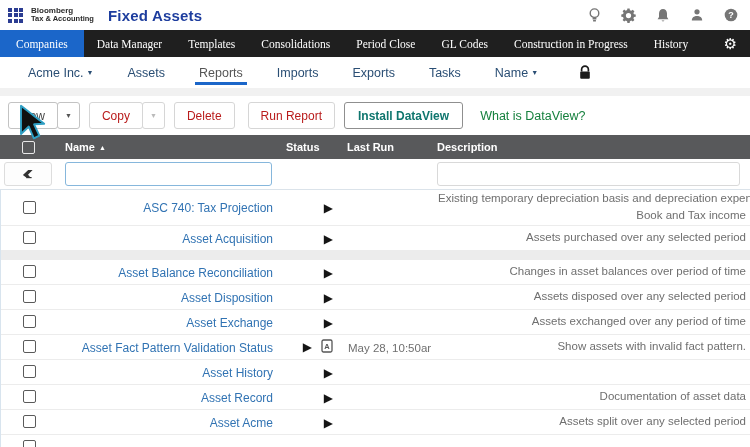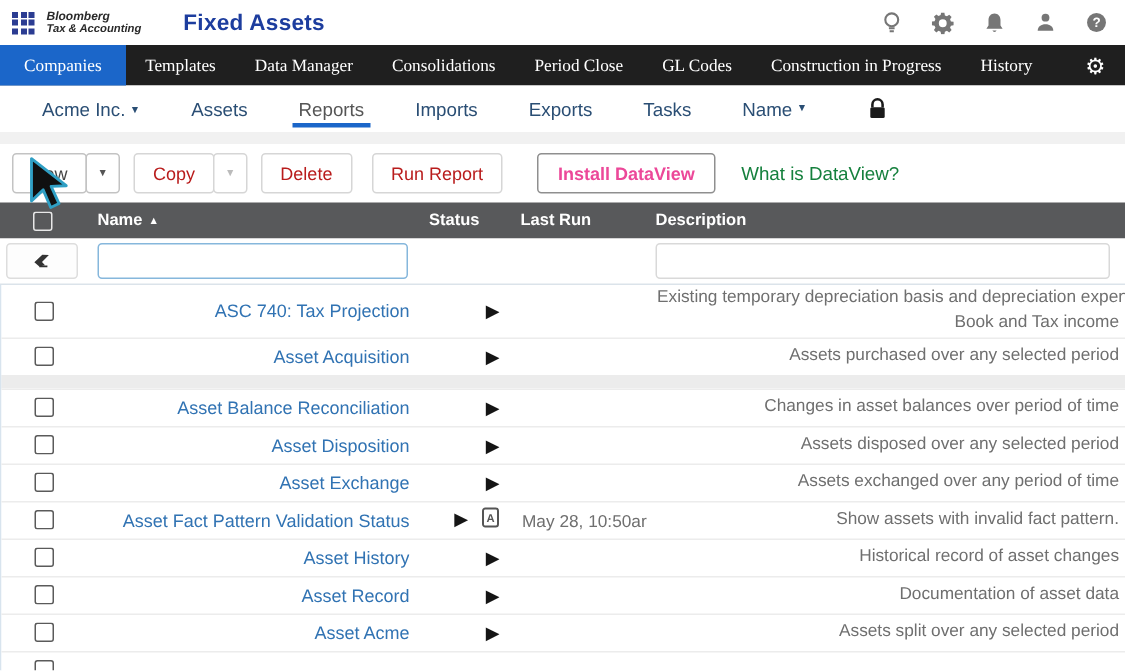--- a/index.html
+++ b/index.html
@@ -4,21 +4,21 @@
 <style>
   * { margin:0; padding:0; box-sizing:border-box; }
   html,body { width:750px; height:447px; overflow:hidden; background:#fff;
               font-family:"Liberation Sans", sans-serif; }
   .app { position:relative; width:750px; height:447px; background:#fff; overflow:hidden; }
 
   
   .tophdr { height:30px; display:flex; align-items:center; padding:0 12px 0 8px; background:#fff; }
   .gridicon { display:grid; grid-template-columns:repeat(3,4px); grid-gap:1.5px; margin-right:8px; }
   .gridicon span { width:4px; height:4px; background:#2b3c92; }
-  .brand { line-height:1.05; margin-right:28px;font-style:italic; }
+  .brand { line-height:1.05; margin-right:14px; }
   .brand .b1 { font-size:8px; font-weight:bold; color:#2a2a2a; }
   .brand .b2 { font-size:7.5px; font-weight:bold; color:#2a2a2a;text-align:center; }
   .apptitle { font-size:15px; font-weight:bold; color:#1d3d9e; letter-spacing:.2px; }
   .hdr-icons { margin-left:auto; display:flex; align-items:center; gap:19px; }
   .hicon { width:15px; height:15px; display:flex; align-items:center; justify-content:center; cursor:pointer; }
   .hicon svg { display:block; }
 
   
   .mainnav { height:27px; background:#1f1f1f; display:flex; align-items:stretch; }
   .mn-item { display:flex; align-items:center; padding:0 13px; color:#fff; font-size:11.5px; cursor:pointer;font-family:Liberation Serif, serif; }
@@ -36,21 +36,21 @@
   .sn-lock { margin-left:6px; cursor:pointer; display:flex; align-items:center; }
 
   .grayband { height:8px; background:#f1f1f1; }
 
   
   .toolbar { height:39px; background:#fff; display:flex; align-items:center; padding-left:8px; }
   .btn { height:27px; background:#fff; border:1px solid #c3c3c3; border-radius:3px; font-size:12px;
          color:#444; padding:0 12px; cursor:pointer; font-family:inherit; }
   .btn.caret-btn { padding:0 7px; font-size:7px; color:#555; border-left:1px solid #c3c3c3; margin-left:-1px; }
   .btn:disabled { color:#b91c1c; border-color:#d6d6d6; cursor:default; }
-  .btn.dark { border-color:#8f8f8f; font-weight:bold; color:#ec4899; margin-left:14px; padding:0 13px; }
+  .btn.dark { border-color:#8f8f8f; font-weight:bold; color:#0f766e; padding:0 13px; }
   .grp { display:flex; margin-right:9px; }
   .tb-link { margin-left:17px; font-size:12.5px; color:#15803d; text-decoration:none; cursor:pointer; }
 
   
   .grid-cols { display:grid; grid-template-columns:56px 216px 60px 98px 1fr; }
   .thead { height:24px; background:#58595b; color:#fff; align-items:center; }
   .thead .cell { font-size:11px; font-weight:bold; }
   .cell { overflow:hidden; }
   .c-check { display:flex; justify-content:center; align-items:center; }
   .c-name { padding-left:9px; }
@@ -132,22 +132,22 @@
         <svg width="14" height="14" viewBox="0 0 14 14">
             <circle cx="7" cy="7" r="6.3" fill="#767676"></circle>
             <text x="7" y="10.2" text-anchor="middle" font-size="9" font-family="Liberation Sans, sans-serif" font-weight="bold" fill="#fff">?</text>
           </svg>
       </span>
     </div>
   </div>
 
   <div class="mainnav">
     <div class="mn-item active">Companies</div>
+    <div class="mn-item">Data Manager</div>
     <div class="mn-item">Templates</div>
-    <div class="mn-item">Data Manager</div>
     <div class="mn-item">Consolidations</div>
     <div class="mn-item">Period Close</div>
     <div class="mn-item">GL Codes</div>
     <div class="mn-item">Construction in Progress</div>
     <div class="mn-item">History</div>
     <div class="mn-gear">⚙</div>
   </div>
 
   <div class="subnav">
     <div class="sn-company"><span>Acme Inc.</span><span class="caret">▼</span></div>
@@ -305,23 +305,20 @@
 
   <div class="trow grid-cols">
     <div class="cell c-check">
           <span class="checkbox"></span>
         </div>
     <div class="cell c-name"><a class="link">Asset History</a></div>
     <div class="cell c-status">
       <span class="play">▶</span>
     </div>
     <div class="cell c-last"><span class="lastrun"></span></div>
-    <div class="cell c-desc">
-          <span class="desc">Historical record of asset changes</span>
-        </div>
   </div>
 
   <div class="trow grid-cols">
     <div class="cell c-check">
           <span class="checkbox"></span>
         </div>
     <div class="cell c-name"><a class="link">Asset Record</a></div>
     <div class="cell c-status">
       <span class="play">▶</span>
     </div>

